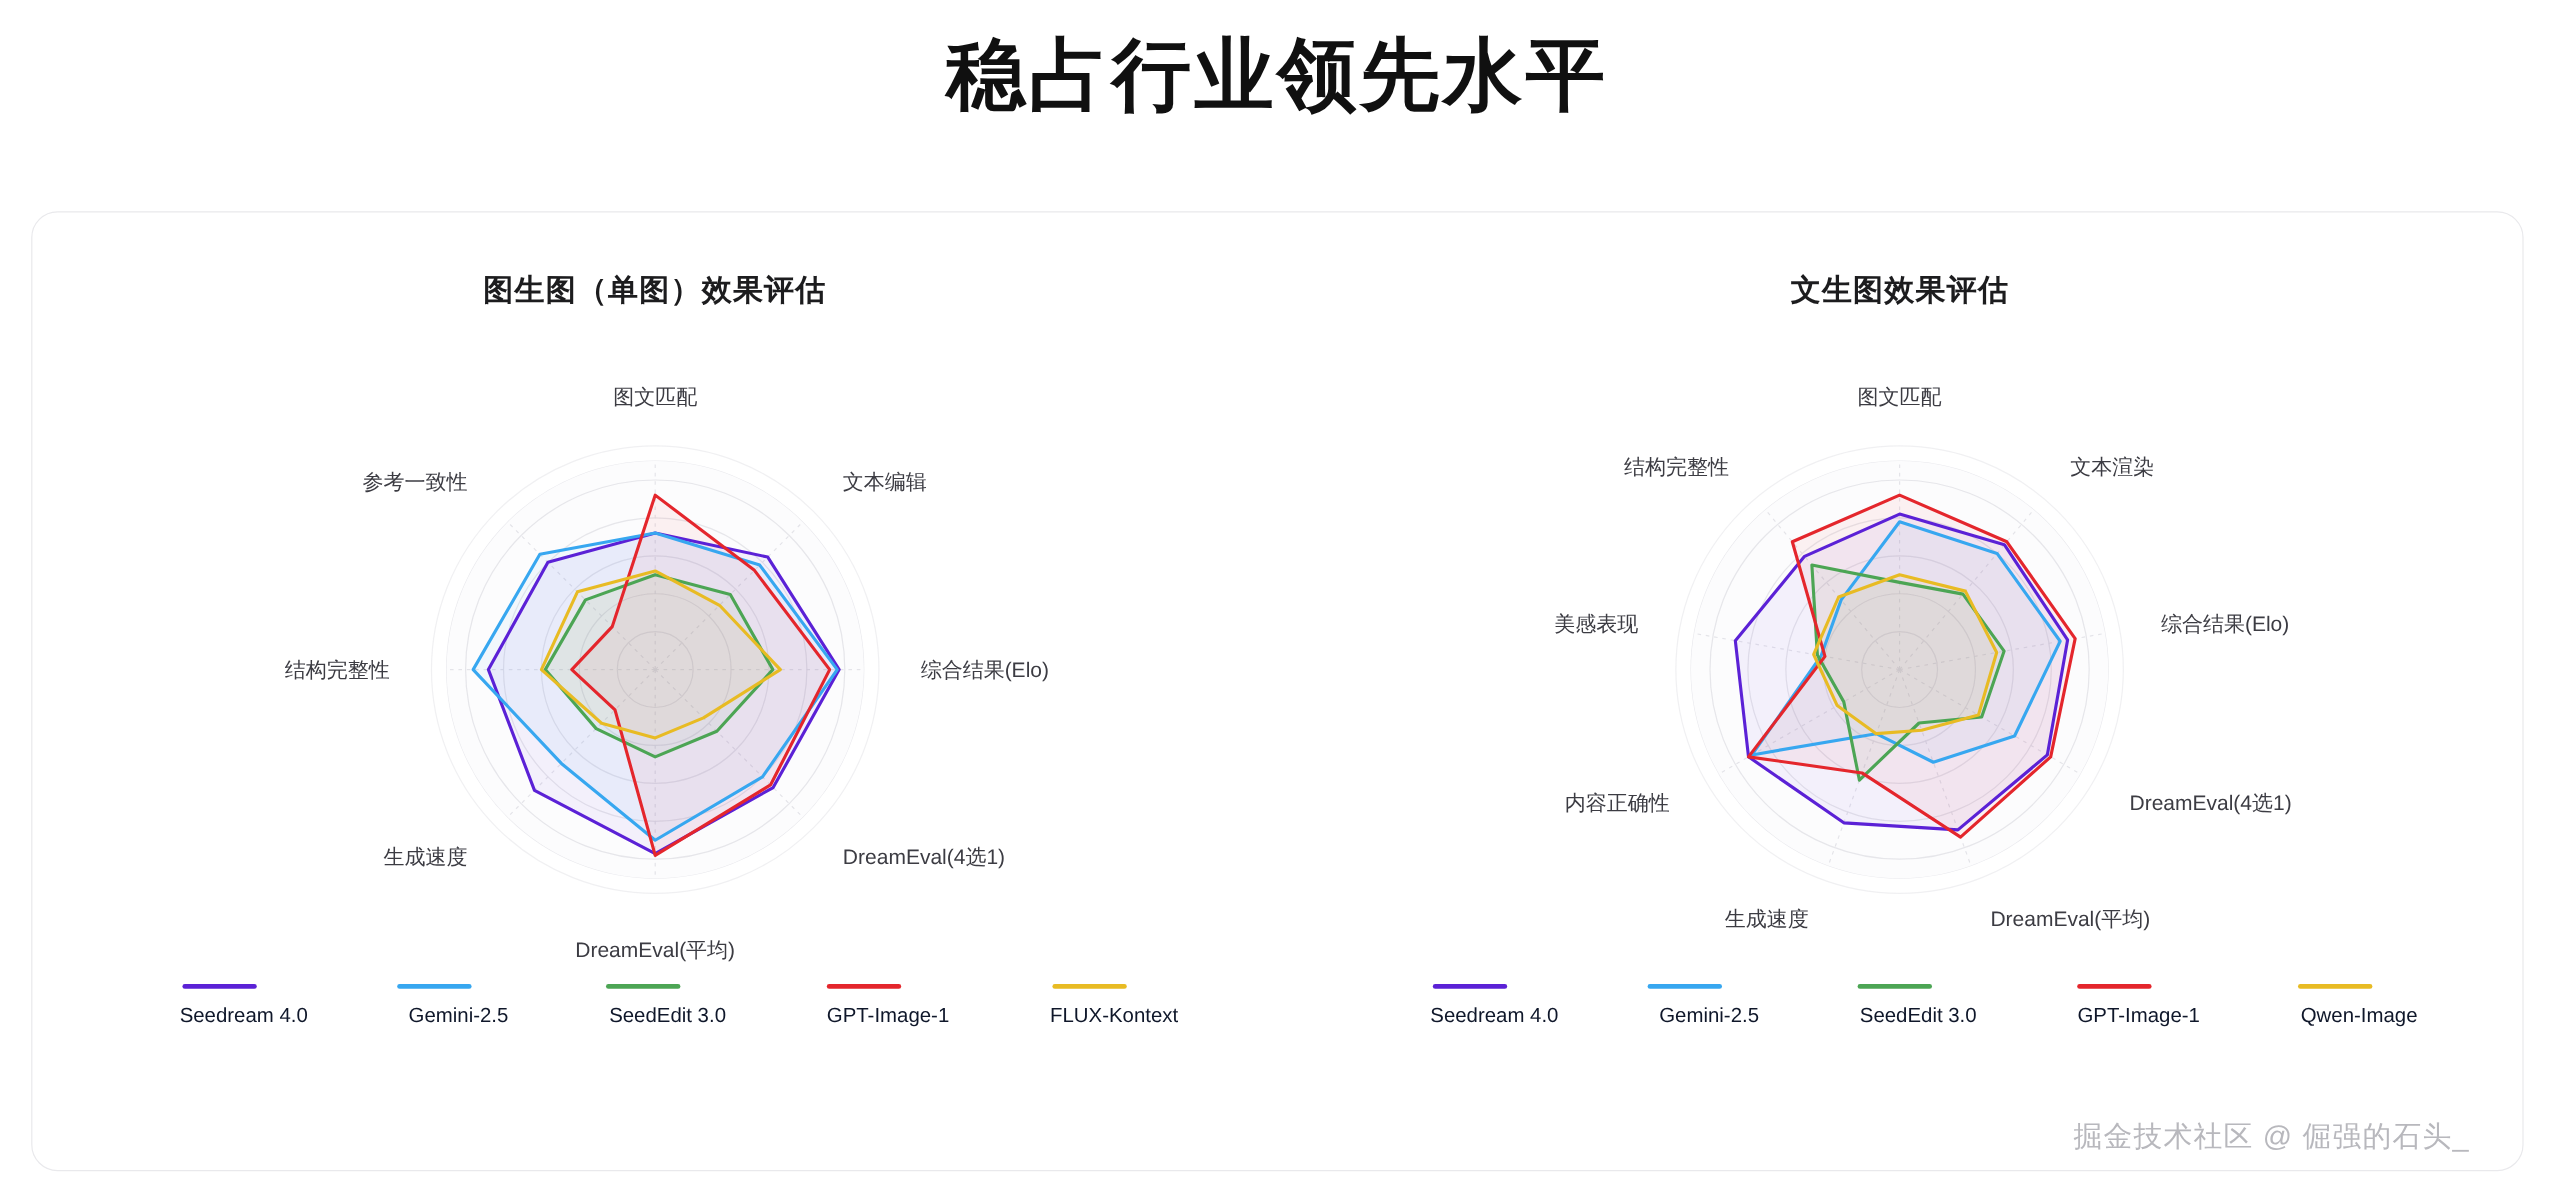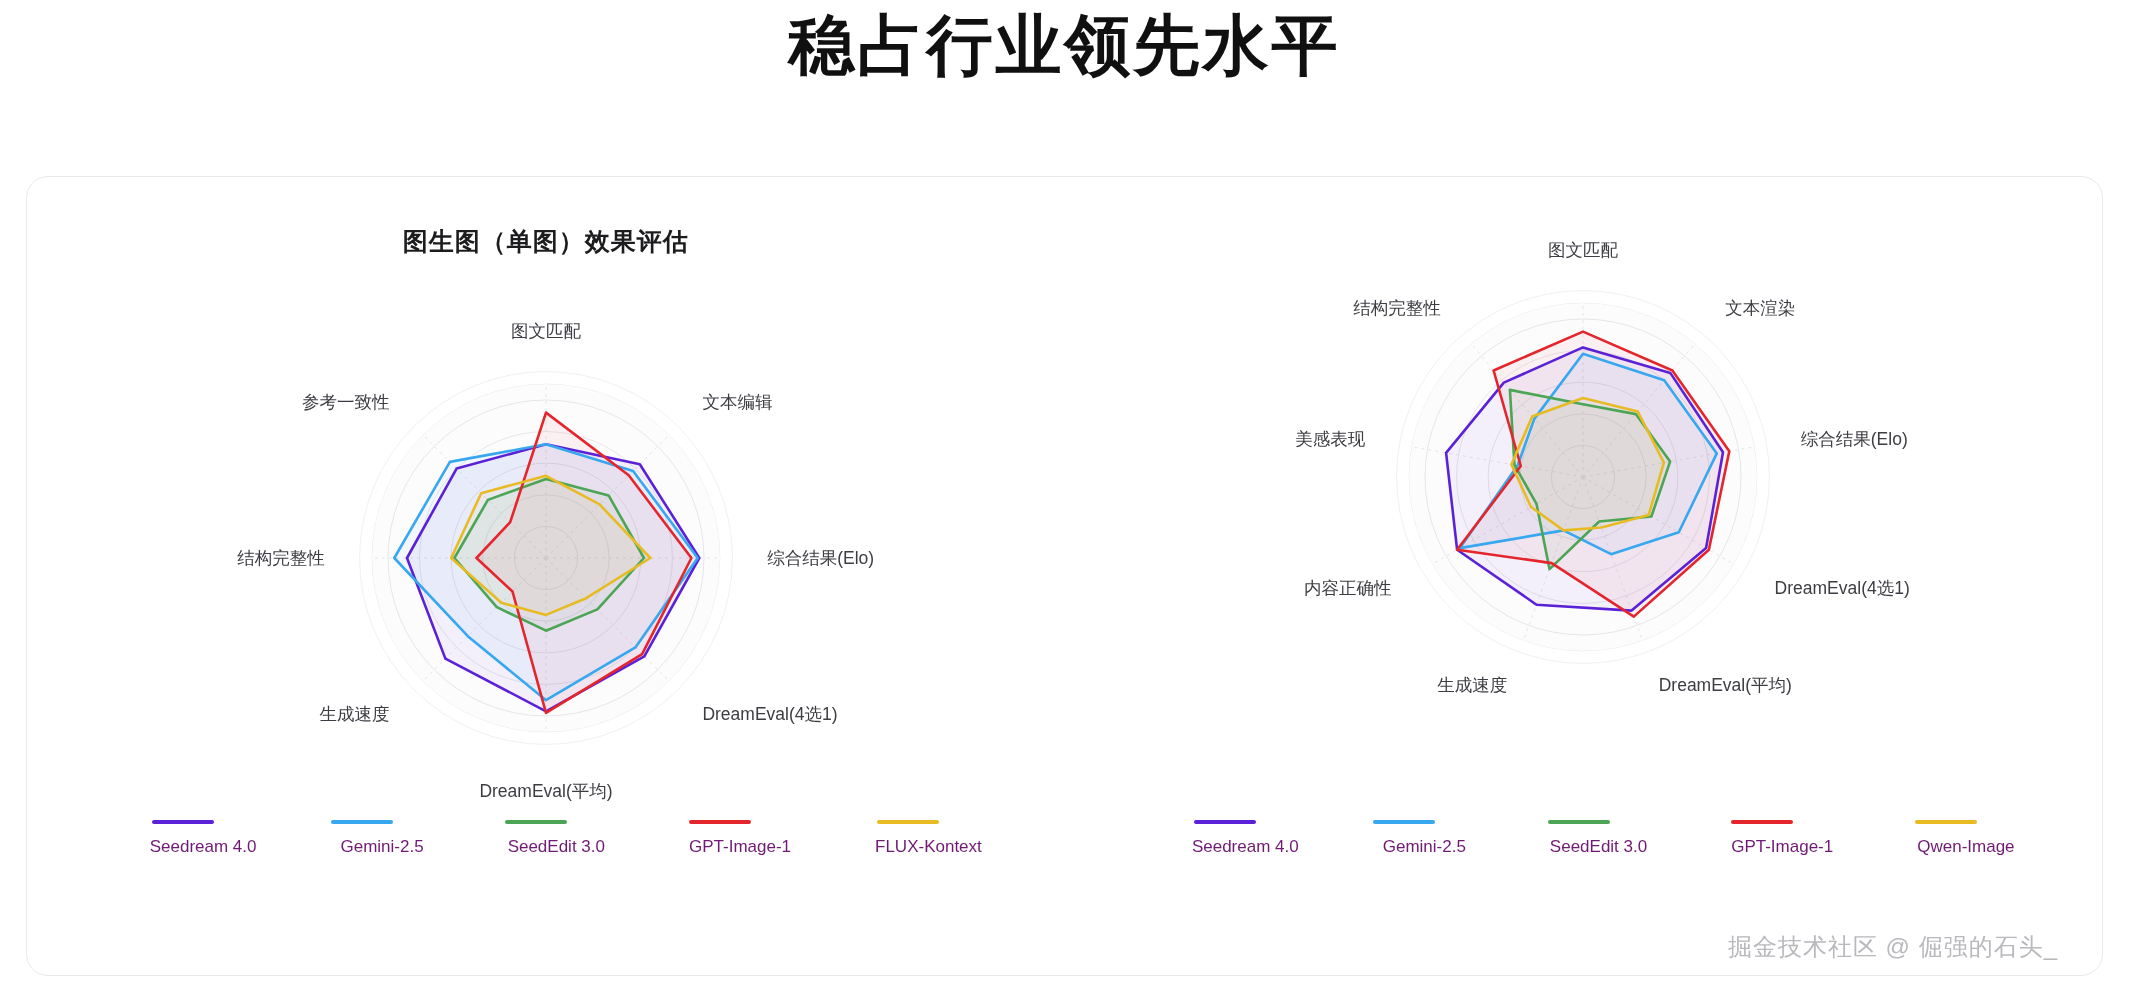--- a/index.html
+++ b/index.html
@@ -16,21 +16,21 @@
     height: 1002px;
     background: #ffffff;
   }
   .page-title {
     width: 100%;
     text-align: center;
     font-size: 66px;
     font-weight: 700;
     color: #101010;
     letter-spacing: 3px;
-    padding-top: 4px;
+    padding-top: 21px;
     line-height: 1.25;
     font-family: "Liberation Sans", "DejaVu Sans", sans-serif;
   }
   .card {
     position: absolute;
     left: 26px;
     top: 176px;
     width: 2077px;
     height: 800px;
     background: #ffffff;
@@ -87,21 +87,21 @@
     gap: 13px;
     min-width: 104px;
   }
   .legend-swatch {
     width: 62px;
     height: 4px;
     border-radius: 2px;
   }
   .legend-label {
     font-size: 17px;
-    color: #701a75;
+    color: #0f172a;
     white-space: nowrap;
     margin-left: 40px;
   }
   .watermark {
     position: absolute;
     right: 44px;
     bottom: 12px;
     font-size: 24px;
     color: #b8b8bd;
     letter-spacing: 1px;
@@ -176,20 +176,21 @@
               <div class="legend-label">GPT-Image-1</div>
             </div>
             <div class="legend-item">
               <div class="legend-swatch" style="background: rgb(232, 187, 35);"></div>
               <div class="legend-label">FLUX-Kontext</div>
             </div>
           </div>
       </div>
 
       <div class="chart-col">
+        <div class="chart-title">文生图效果评估</div>
         <div class="radar-wrap">
           <svg class="radar-svg" id="radar-1" width="820" height="560" viewBox="0 0 820 560">
               <circle cx="410" cy="300" r="186.44" fill="none" stroke="#e3e3e8" stroke-width="1" opacity="0.55"></circle>
               <circle cx="410" cy="300" r="173.8" fill="none" stroke="#e3e3e8" stroke-width="1" opacity="0.8"></circle>
               <circle cx="410" cy="300" r="173.8" fill="#fcfcfd"></circle>
               <circle cx="410" cy="300" r="158" fill="none" stroke="#e3e3e8" stroke-width="1" opacity="0.9"></circle>
               <circle cx="410" cy="300" r="126.4" fill="none" stroke="#e3e3e8" stroke-width="1" opacity="0.9"></circle>
               <circle cx="410" cy="300" r="94.8" fill="none" stroke="#e3e3e8" stroke-width="1" opacity="0.9"></circle>
               <circle cx="410" cy="300" r="63.2" fill="none" stroke="#e3e3e8" stroke-width="1" opacity="0.9"></circle>
               <circle cx="410" cy="300" r="31.6" fill="none" stroke="#e3e3e8" stroke-width="1" opacity="0.9"></circle>

